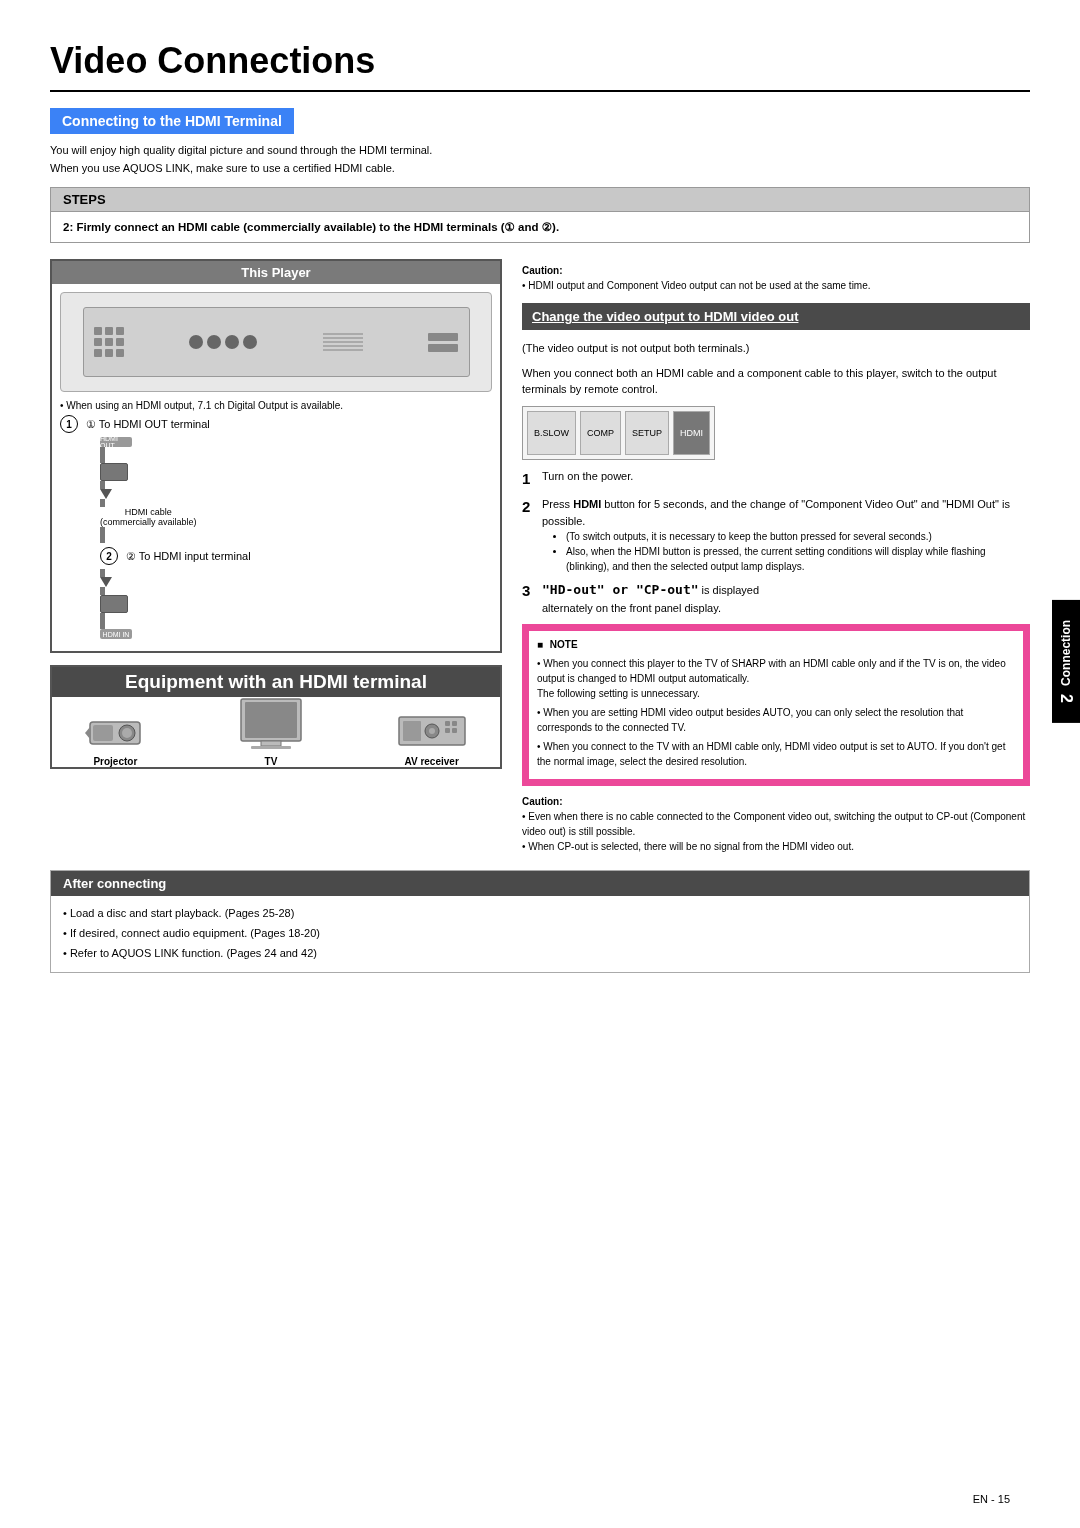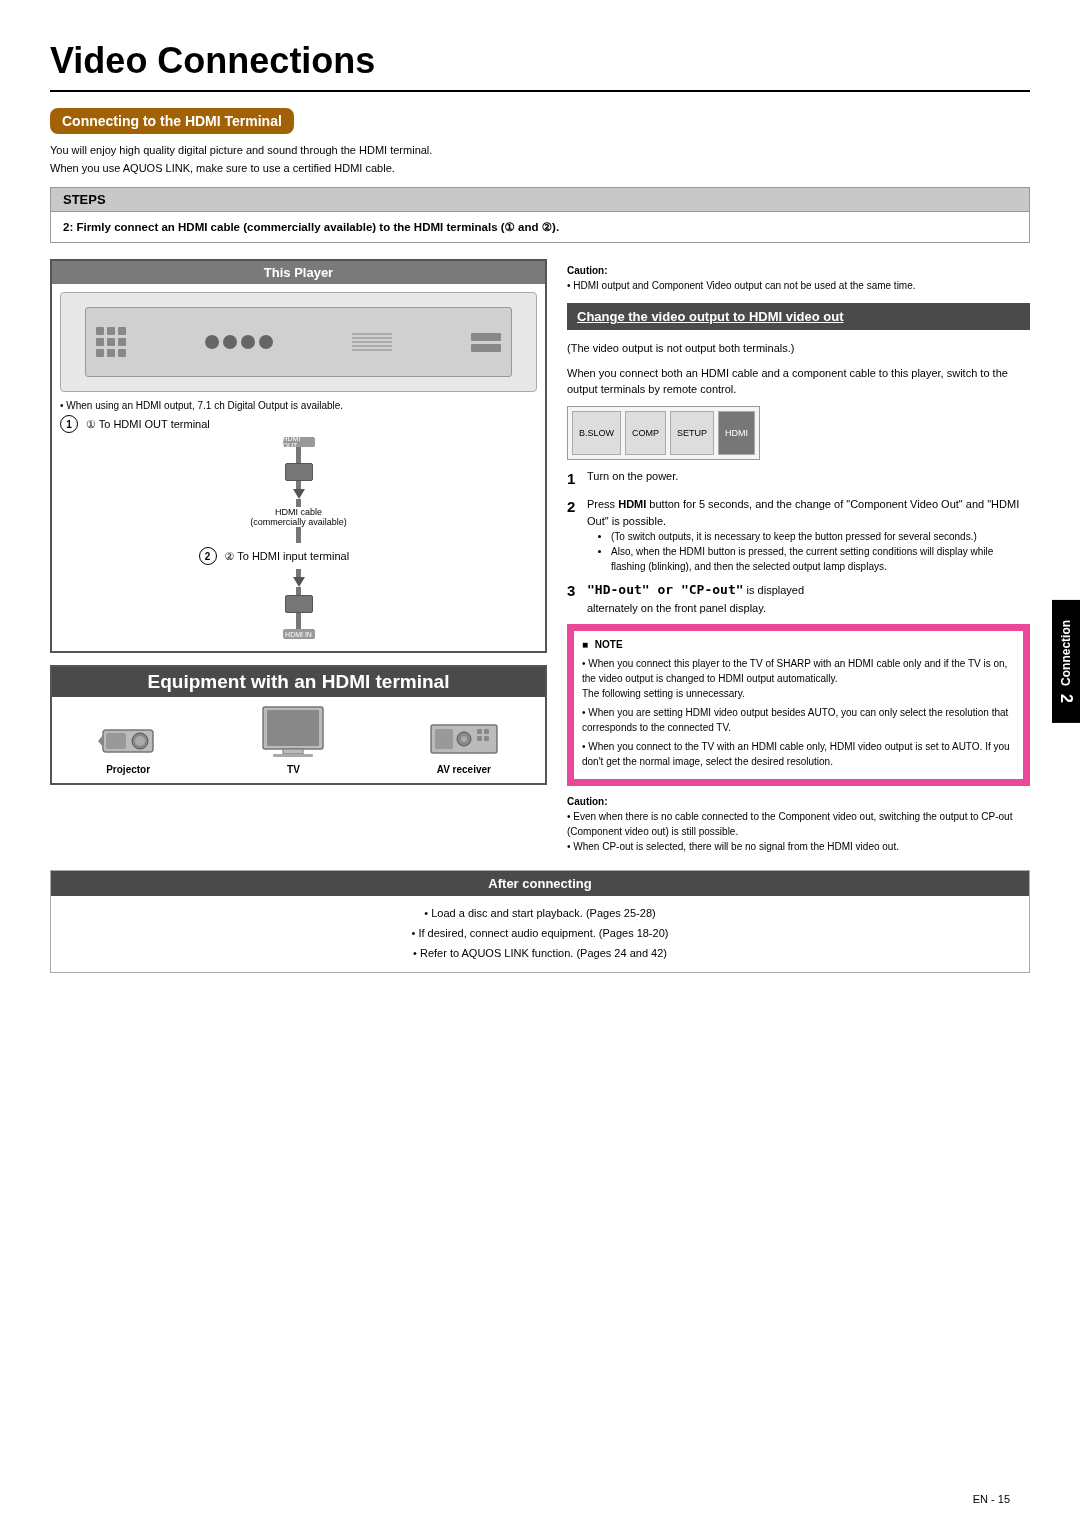--- a/index.html
+++ b/index.html
@@ -20,28 +20,27 @@
       font-weight: bold;
       margin-bottom: 8px;
     }
     .title-underline {
       border-bottom: 2px solid #000;
       margin-bottom: 16px;
     }
 
     
     .section-header {
-      background: #a16207;
+      background: #3b82f6;
       color: #fff;
       font-size: 14px;
       font-weight: bold;
       padding: 5px 12px;
       margin-bottom: 8px;
       display: inline-block;
-      border-radius: 8px;
     }
 
     
     .steps-box {
       border: 1px solid #999;
       margin-bottom: 16px;
     }
     .steps-header {
       background: #c8c8c8;
       font-size: 13px;
@@ -55,21 +54,21 @@
       font-weight: bold;
     }
 
     
     .main-layout {
       display: flex;
       gap: 20px;
       margin-bottom: 12px;
     }
     .left-col {
-      width: 497px;
+      width: 452px;
       flex-shrink: 0;
     }
     .right-col {
       flex: 1;
     }
 
     
     .player-box {
       border: 2px solid #555;
       margin-bottom: 12px;
@@ -155,21 +154,21 @@
       background: #4a4a4a;
       color: #fff;
       text-align: center;
       font-size: 19px;
       font-weight: bold;
       padding: 4px;
     }
     .equipment-devices {
       display: flex;
       justify-content: space-around;
-      padding: 8px;
+      padding: 0;
       align-items: flex-end;
       gap: 24px;
     }
     .device-item {
       display: flex;
       flex-direction: column;
       align-items: center;
       gap: 4px;
       font-size: 10px;
       font-weight: bold;
@@ -281,21 +280,20 @@
       font-weight: bold;
     }
     .caution-item::before {
       content: "• ";
     }
 
     
     .after-box {
       border: 1px solid #aaa;
       margin-top: 8px;
-      text-align: center;
     }
     .after-header {
       background: #4a4a4a;
       color: #fff;
       font-size: 13px;
       font-weight: bold;
       padding: 5px 12px;
     }
     .after-content {
       padding: 8px 12px;
@@ -427,21 +425,21 @@
       </div>
       <div class="player-note">• When using an HDMI output, 7.1 ch Digital Output is available.</div>
 
       <div style="padding:0 8px 8px 8px;">
 
         <div style="display:flex;align-items:center;gap:8px;margin-bottom:4px;">
           <div class="step-circle">1</div>
           <span style="font-size:11px;">① To HDMI OUT terminal</span>
         </div>
 
-        <div style="display:flex;flex-direction:column;align-items:center;margin:4px 40px;">
+        <div style="display:flex;flex-direction:column;align-items:flex-start;margin:4px 40px;">
 
           <div style="background:#999;width:32px;height:10px;border-radius:2px;display:flex;align-items:center;justify-content:center;font-size:7px;color:#fff;">
             <span>HDMI OUT</span>
           </div>
           <div style="width:5px;height:16px;background:#777;"></div>
           <div style="background:#777;width:28px;height:18px;border-radius:2px;border:1px solid #555;"></div>
           <div style="width:5px;height:8px;background:#777;"></div>
           <div class="arrow-down"></div>
           <div style="width:5px;height:8px;background:#777;"></div>
           <div style="font-size:9px;text-align:center;">

